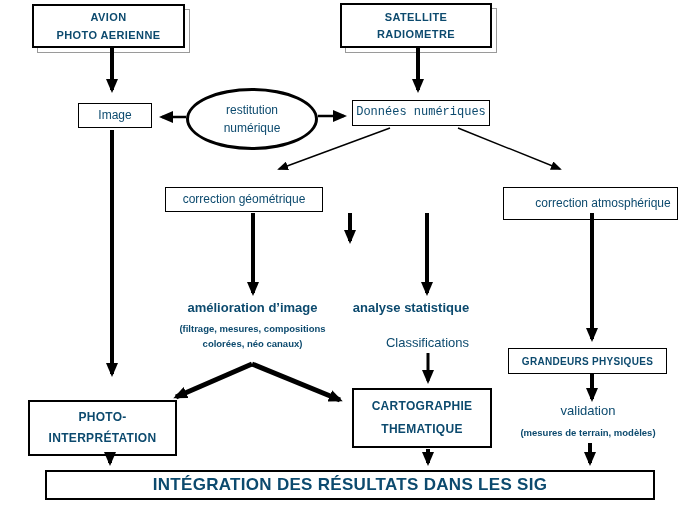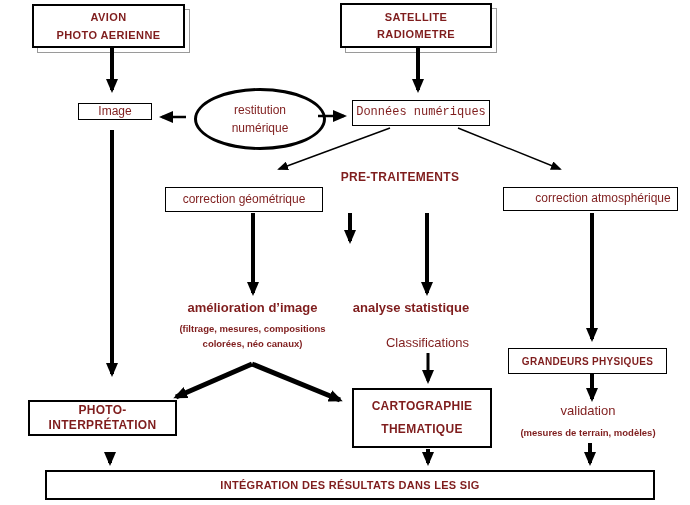--- a/index.html
+++ b/index.html
@@ -1,18 +1,18 @@
 <!DOCTYPE html>
 <html><head>
 <meta charset="utf-8">
 <style>
   html,body{margin:0;padding:0;background:#ffffff;}
   #canvas{
     position:relative;width:690px;height:505px;background:#ffffff;
-    font-family:"Liberation Sans",sans-serif;color:#7f1d1d;overflow:hidden;
+    font-family:"Liberation Sans",sans-serif;color:#0c4a6e;overflow:hidden;
   }
   .box{
     position:absolute;box-sizing:border-box;background:#fff;border:1px solid #000;
     display:flex;align-items:center;justify-content:center;text-align:center;
     font-size:12px;line-height:1.1;
   }
   .box.thick{border-width:2px;}
   .box.col{flex-direction:column;justify-content:space-evenly;}
   .shadow{position:absolute;box-sizing:border-box;border:1px solid #9a9a9a;background:transparent;}
   .hdr{font-weight:bold;font-size:11px;letter-spacing:.4px;}
@@ -41,40 +41,39 @@
     <span>AVION</span>
     <span>PHOTO AERIENNE</span>
   </div>
 
   <div class="shadow" style="left:345px;top:8px;width:152px;height:45px;"></div>
   <div class="box thick col hdr" style="left:340px;top:3px;width:152px;height:45px;">
     <span>SATELLITE</span>
     <span>RADIOMETRE</span>
   </div>
 
-  <div class="box" style="left:78px;top:103px;width:74px;height:17px;">
+  <div class="box" style="left:78px;top:103px;width:74px;height:25px;">
     <span>Image</span>
   </div>
 
-  <div class="ellipse" style="left:194px;top:88px;width:132px;height:62px;">
+  <div class="ellipse" style="left:186px;top:88px;width:132px;height:62px;">
     <span>restitution</span>
     <span>numérique</span>
   </div>
 
   <div class="box" style="left:352px;top:100px;width:138px;height:26px;font-family:Liberation Mono, monospace;">
     <span>Données numériques</span>
   </div>
 
-  <div class="lbl bold" style="left:325px;top:171px;width:150px;font-size:12px;letter-spacing:.3px;">PRE-TRAITEMENTS</div>
 
   <div class="box" style="left:165px;top:187px;width:158px;height:25px;">
     <span>correction géométrique</span>
   </div>
 
-  <div class="box" style="left:503px;top:187px;width:175px;height:24px;padding-left:25px;">
+  <div class="box" style="left:503px;top:187px;width:175px;height:33px;padding-left:25px;">
     <span>correction atmosphérique</span>
   </div>
 
 
   <div class="lbl bold" style="left:170px;top:301px;width:165px;">amélioration d’image</div>
   <div class="lbl small" style="left:155px;top:321px;width:195px;">
     <span>(filtrage, mesures, compositions</span><br>
     <span>colorées, néo canaux)</span>
   </div>
 
@@ -82,31 +81,31 @@
 
   <div class="lbl" style="left:360px;top:336px;width:135px;">Classifications</div>
 
   <div class="box caps" style="left:508px;top:348px;width:159px;height:26px;">
     <span>GRANDEURS PHYSIQUES</span>
   </div>
 
   <div class="lbl" style="left:528px;top:404px;width:120px;">validation</div>
   <div class="lbl small" style="left:505px;top:425px;width:166px;">(mesures de terrain, modèles)</div>
 
-  <div class="box thick col bold" style="left:28px;top:400px;width:149px;height:36px;font-size:12px;letter-spacing:.3px;">
+  <div class="box thick col bold" style="left:28px;top:400px;width:149px;height:56px;font-size:12px;letter-spacing:.3px;">
     <span>PHOTO-</span>
     <span>INTERPRÉTATION</span>
   </div>
 
   <div class="box thick col bold" style="left:352px;top:388px;width:140px;height:60px;font-size:12px;letter-spacing:.3px;">
     <span>CARTOGRAPHIE</span>
     <span>THEMATIQUE</span>
   </div>
 
-  <div class="box thick bold" style="left:45px;top:470px;width:610px;height:30px;font-size:11px;letter-spacing:.3px;">
+  <div class="box thick bold" style="left:45px;top:470px;width:610px;height:30px;font-size:17px;letter-spacing:.3px;">
     <span>INTÉGRATION DES RÉSULTATS DANS LES SIG</span>
   </div>
 
   <svg class="wires" width="690" height="505" viewBox="0 0 690 505">
     <defs>
       <marker id="ah" markerUnits="userSpaceOnUse" markerWidth="14" markerHeight="12" refX="11" refY="6" orient="auto">
         <path d="M0,0 L14,6 L0,12 z" fill="#000"></path>
       </marker>
       <marker id="ahs" markerUnits="userSpaceOnUse" markerWidth="11" markerHeight="9" refX="9" refY="4.5" orient="auto">
         <path d="M0,0 L11,4.5 L0,9 z" fill="#000"></path>

